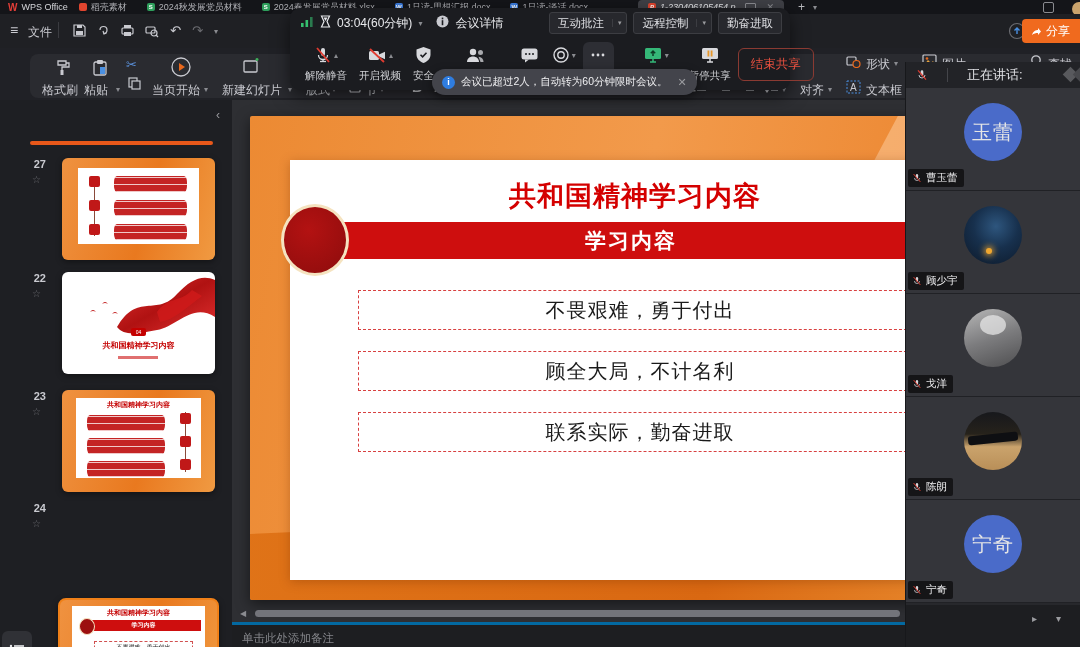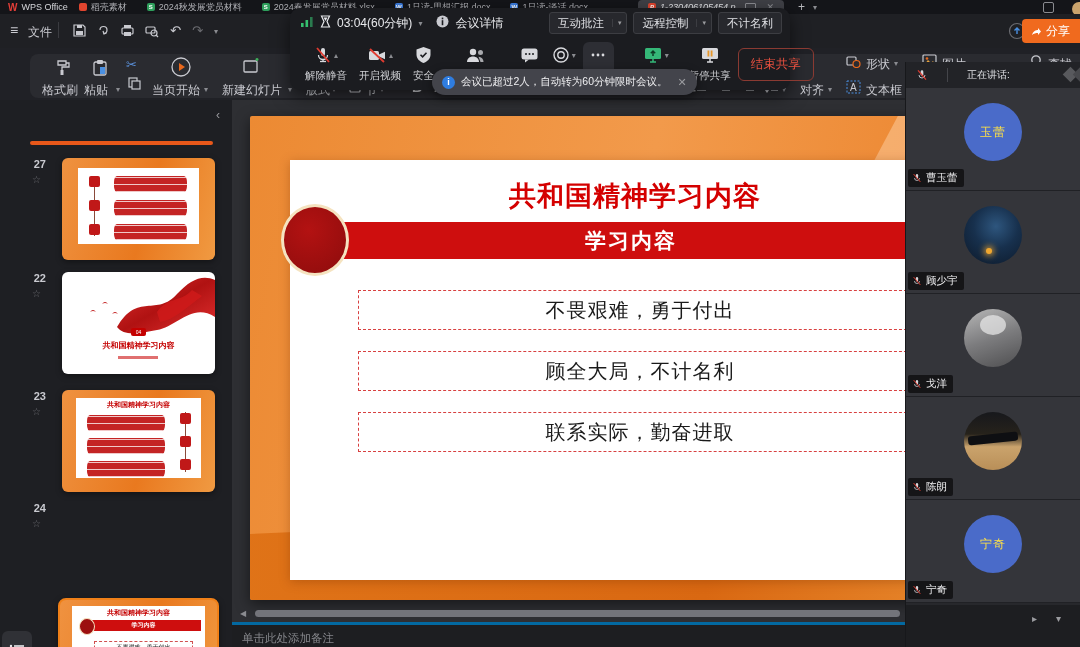--- a/index.html
+++ b/index.html
@@ -85,25 +85,25 @@
   .sitem{position:absolute;left:68px;width:562px;height:38px;border:1.5px dashed #d84040;background:#fff;color:#1a1a1a;font-size:20px;display:flex;align-items:center;justify-content:center;letter-spacing:1px;}
   #hscroll{position:absolute;left:23px;top:510px;width:645px;height:7px;background:#73747a;border-radius:4px;}
   #hscroll-left{position:absolute;left:8px;top:510px;color:#8a8b90;font-size:8px;line-height:8px;}
 
   
   #notesbar{position:absolute;left:232px;top:622px;width:848px;height:25px;background:#1d1e21;border-top:3px solid #0369a1;}
   #notesbar span{position:absolute;left:10px;top:6px;font-size:11.5px;color:#84858a;}
 
   
   #ppanel{position:absolute;left:905px;top:62px;width:175px;height:543px;background:#27282c;border-left:1px solid #17181b;z-index:30;overflow:hidden;}
-  #phead{display:flex;align-items:center;height:26px;gap:19px;padding-left:10px;color:#e0e1e5;font-size:10px;background:#222327;position:relative;}
+  #phead{display:flex;align-items:center;height:26px;gap:19px;padding-left:10px;color:#e0e1e5;font-size:13px;background:#222327;position:relative;}
   #phead .hdiv{width:1px;height:14px;background:#44454a;}
   #plogo{position:absolute;right:-8px;top:4px;opacity:.75;}
   .ptile{position:absolute;left:0;width:175px;height:102px;background:#34353a;border-bottom:1px solid #202125;}
-  .avatar{position:absolute;left:58px;top:15px;width:58px;height:58px;border-radius:50%;display:flex;align-items:center;justify-content:center;color:#fde047;font-size:12px;letter-spacing:1px;overflow:hidden;}
+  .avatar{position:absolute;left:58px;top:15px;width:58px;height:58px;border-radius:50%;display:flex;align-items:center;justify-content:center;color:#e5e5e5;font-size:20px;letter-spacing:1px;overflow:hidden;}
   .av-blue{background:#4a6bc9;}
   .av-night{background:radial-gradient(circle at 55% 35%,#2e567e 0%,#17304d 45%,#0c1828 100%);}
   .av-night::after{content:"";position:absolute;left:22px;bottom:10px;width:6px;height:6px;border-radius:50%;background:#f0a830;box-shadow:0 0 6px 2px rgba(240,168,48,.8);}
   .av-gray{background:linear-gradient(160deg,#b8b8b8 0%,#7c7c7e 50%,#4e4e50 100%);}
   .av-gray::after{content:"";position:absolute;left:16px;top:6px;width:26px;height:20px;border-radius:50%;background:rgba(235,235,235,.7);}
   .av-anime{background:linear-gradient(180deg,#17181c 0%,#26221b 38%,#caa36c 60%,#b98f58 100%);}
   .av-anime::after{content:"";position:absolute;left:4px;top:22px;width:50px;height:9px;background:#0e0f12;transform:rotate(-6deg);border-radius:3px;}
   .ntag{position:absolute;left:2px;bottom:3px;background:rgba(18,18,20,.9);border-radius:2px;display:flex;align-items:center;gap:4px;padding:2px 6px 2px 4px;color:#f0f0f2;font-size:10.5px;}
   #pfooter{position:absolute;left:905px;top:605px;width:175px;height:42px;background:#1d1e21;border-left:1px solid #17181b;z-index:30;}
   #pfooter .a1{position:absolute;right:44px;top:8px;color:#9a9b9f;font-size:10px;}
@@ -346,21 +346,21 @@
       <span style="margin-left:auto;display:flex;gap:6px;">
         <span class="mbtn">
             <span class="seg">互动批注</span>
             <span class="segc">▾</span>
           </span>
         <span class="mbtn">
             <span class="seg">远程控制</span>
             <span class="segc">▾</span>
           </span>
         <span class="mbtn">
-            <span class="seg">不计名利</span>
+            <span class="seg">勤奋进取</span>
           </span>
       </span>
     </div>
     <div id="mrow2">
       <span class="mctl">
         <span class="irow">
             <svg width="18" height="18" viewBox="0 0 18 18">
               <rect x="7" y="2" width="4" height="8" rx="2" fill="#d8d9dd"></rect>
               <path d="M4.5 9a4.5 4.5 0 0 0 9 0" fill="none" stroke="#d8d9dd" stroke-width="1.3"></path>
               <line x1="9" y1="13.5" x2="9" y2="15.5" stroke="#d8d9dd" stroke-width="1.3"></line>

